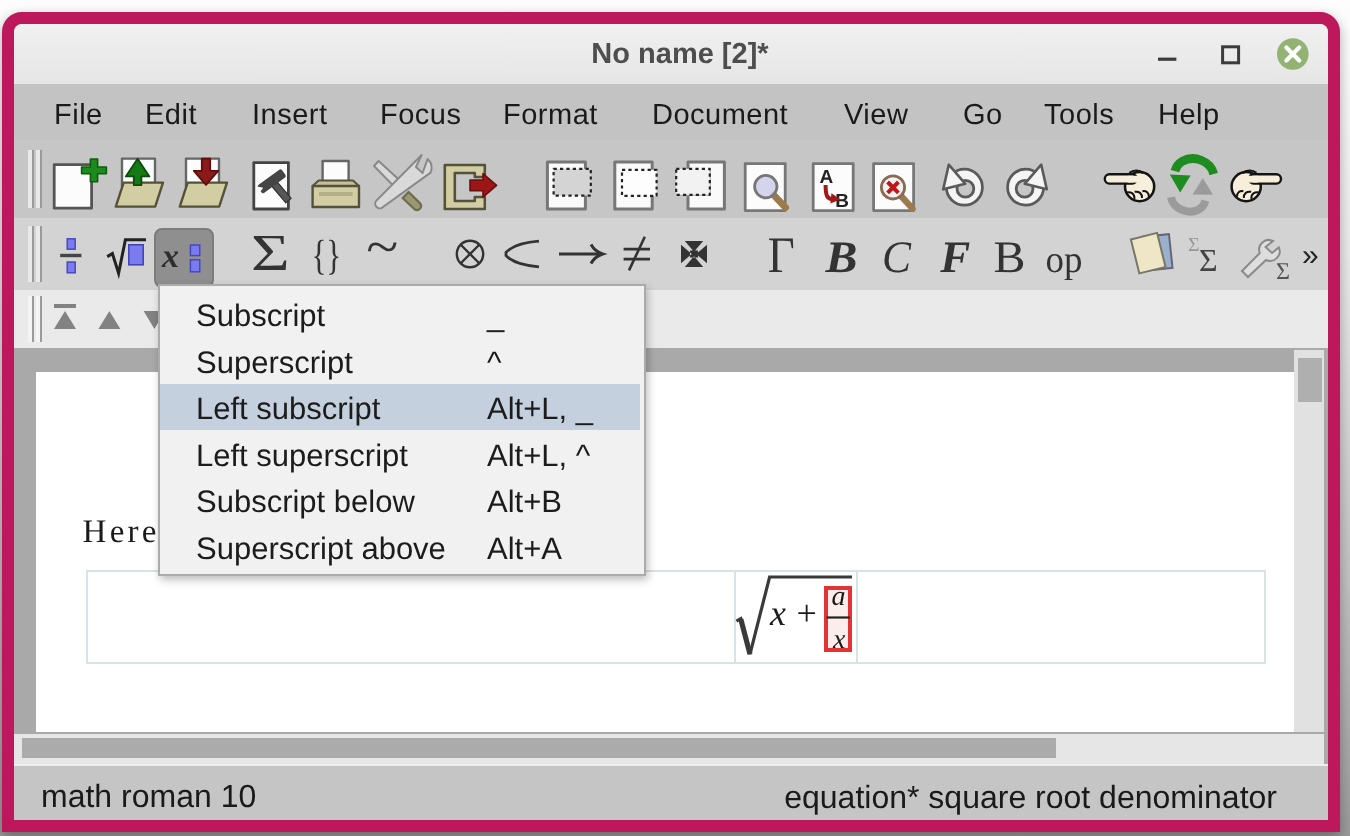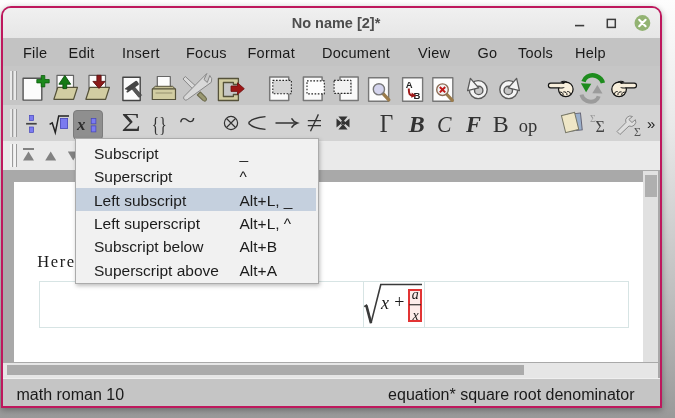--- a/index.html
+++ b/index.html
@@ -1,16 +1,16 @@
 <!DOCTYPE html>
 <html><head><meta charset="utf-8"><style>
   html,body{margin:0;padding:0}
   body{width:675px;height:418px;background:linear-gradient(#fdfdfd 0%,#e9e9e9 30%,#bfbfbf 70%,#999999 100%);
        font-family:"Liberation Sans",sans-serif;position:relative;overflow:hidden}
-  #win{position:absolute;left:1px;top:6px;width:657px;height:398px;border:2px solid #be185d;
+  #win{position:absolute;left:1px;top:6px;width:657px;height:398px;border:6px solid #be185d;
        border-radius:10px 10px 0 0;background:#c6c6c6;overflow:hidden;box-shadow:0 2px 6px rgba(0,0,0,.32)}
   .abs{position:absolute}
 </style></head>
 <body>
 <div id="win">
 
   <div class="abs" style="left:0;top:0;width:657px;height:30px;background:linear-gradient(#f0f0f0,#e6e6e6)"></div>
   <div class="abs" style="left:0;top:30px;width:657px;height:28px;background:#c3c3c3"></div>
   <div class="abs" style="left:0;top:58px;width:657px;height:39px;background:#c6c6c6"></div>
   <div class="abs" style="left:0;top:97px;width:657px;height:36px;background:#d3d3d3"></div>

